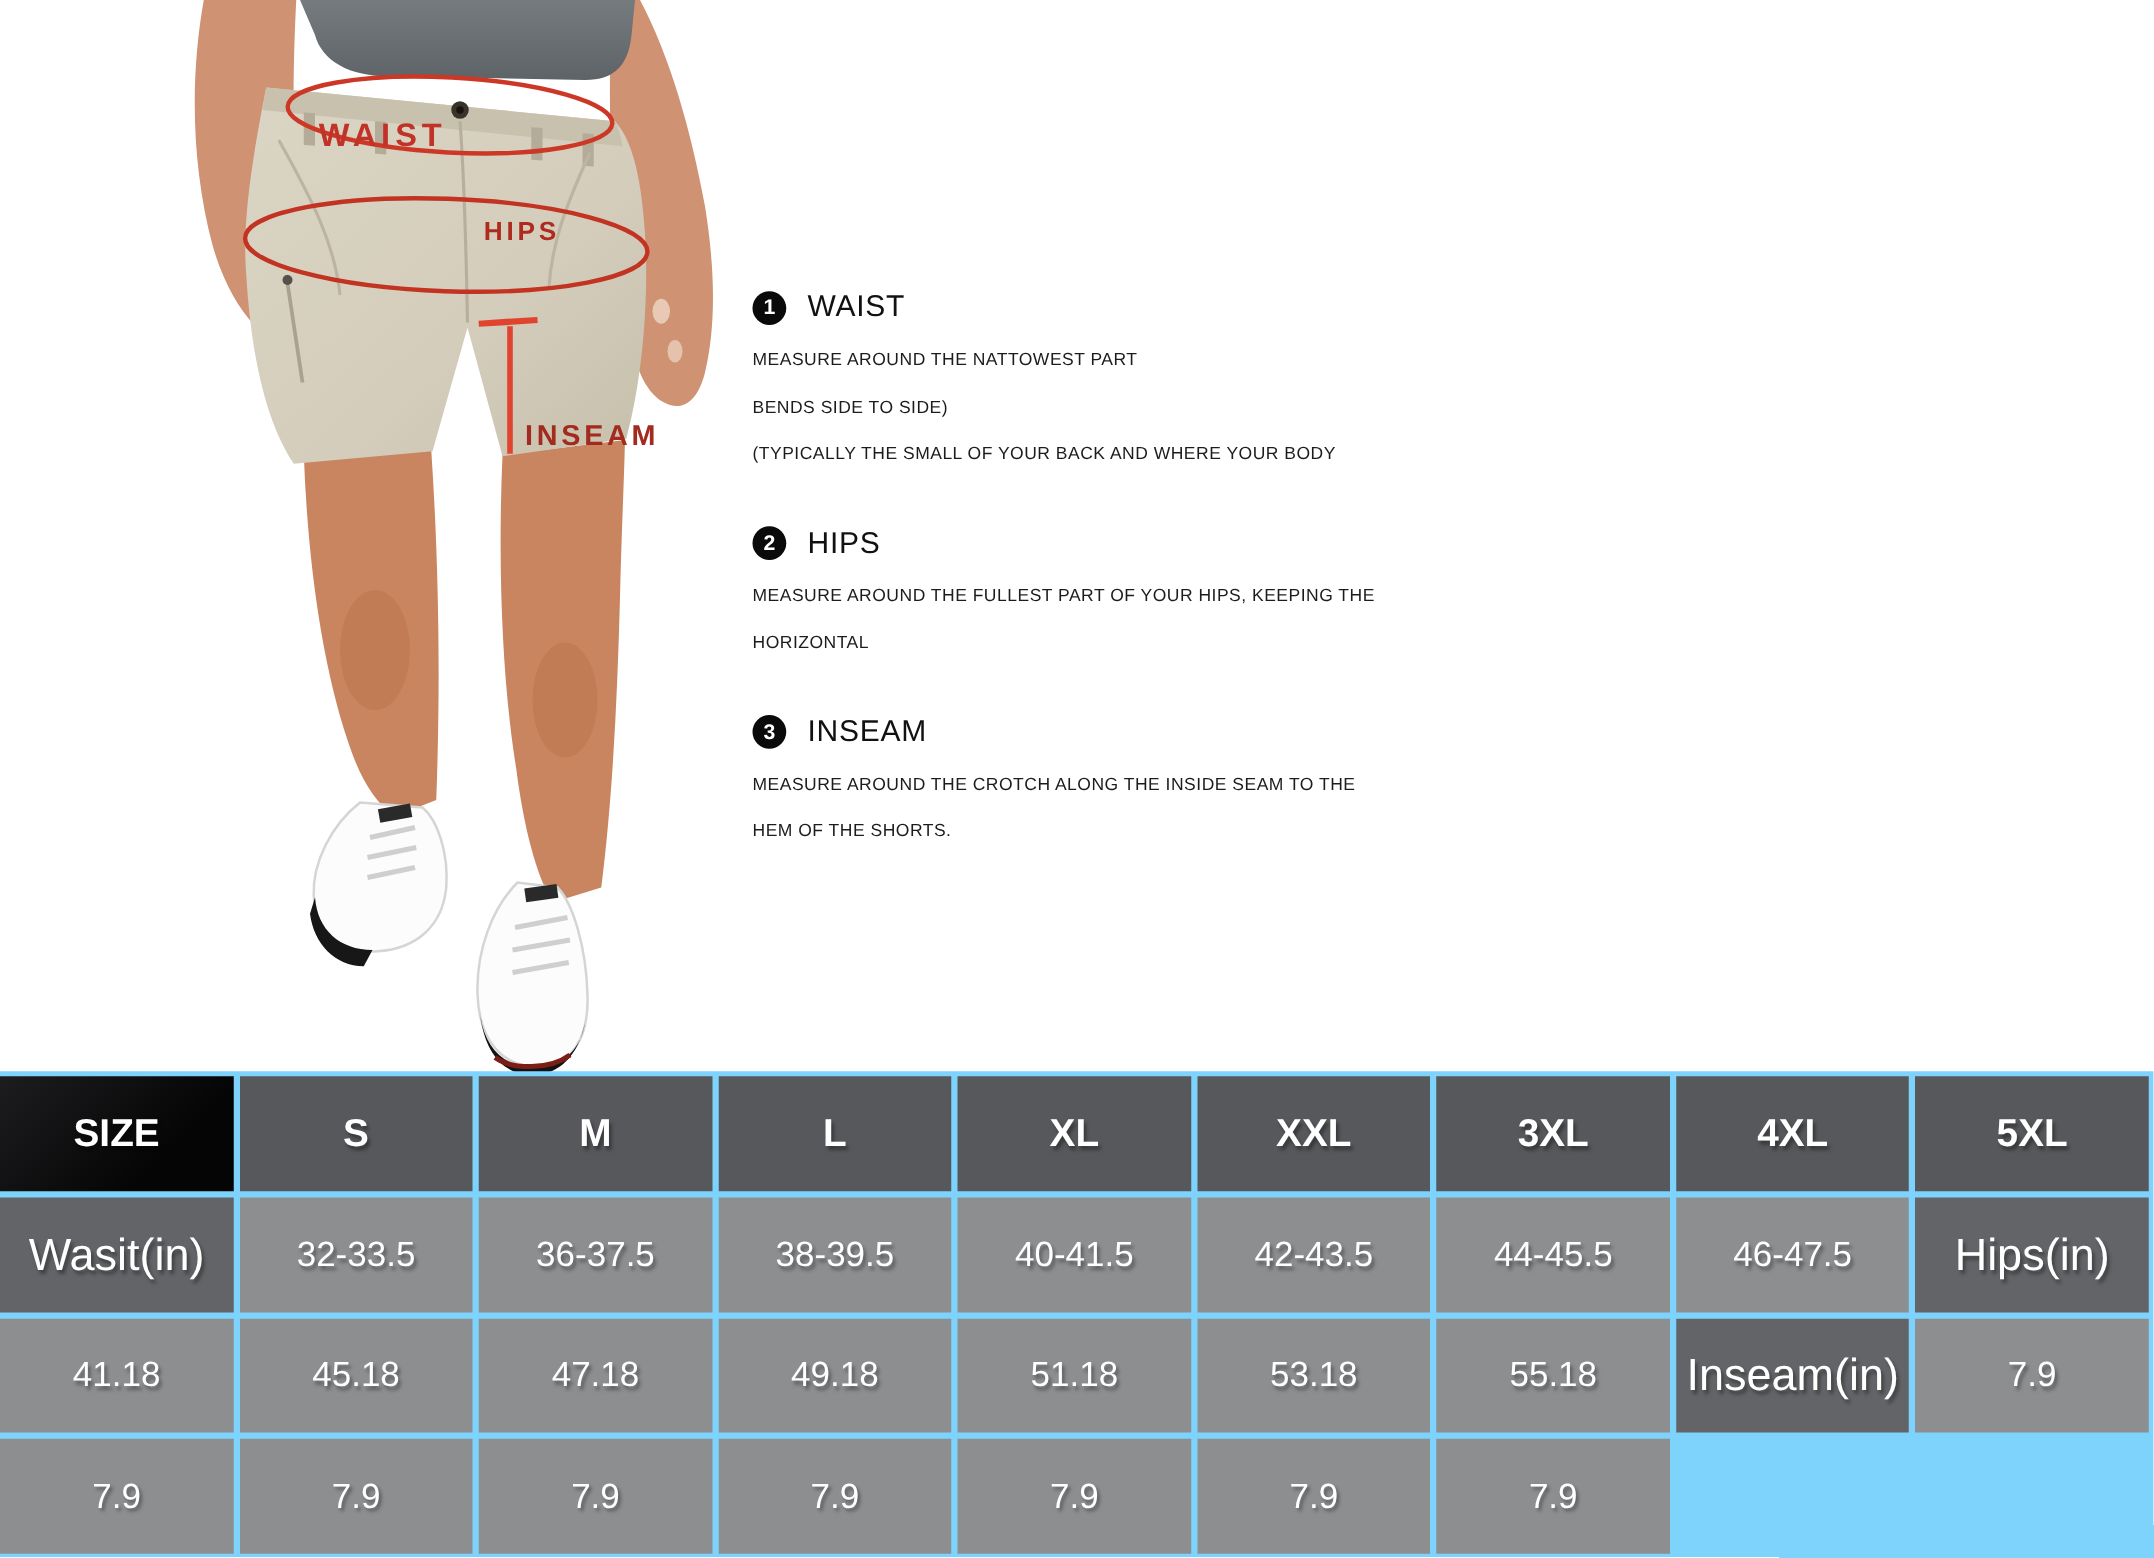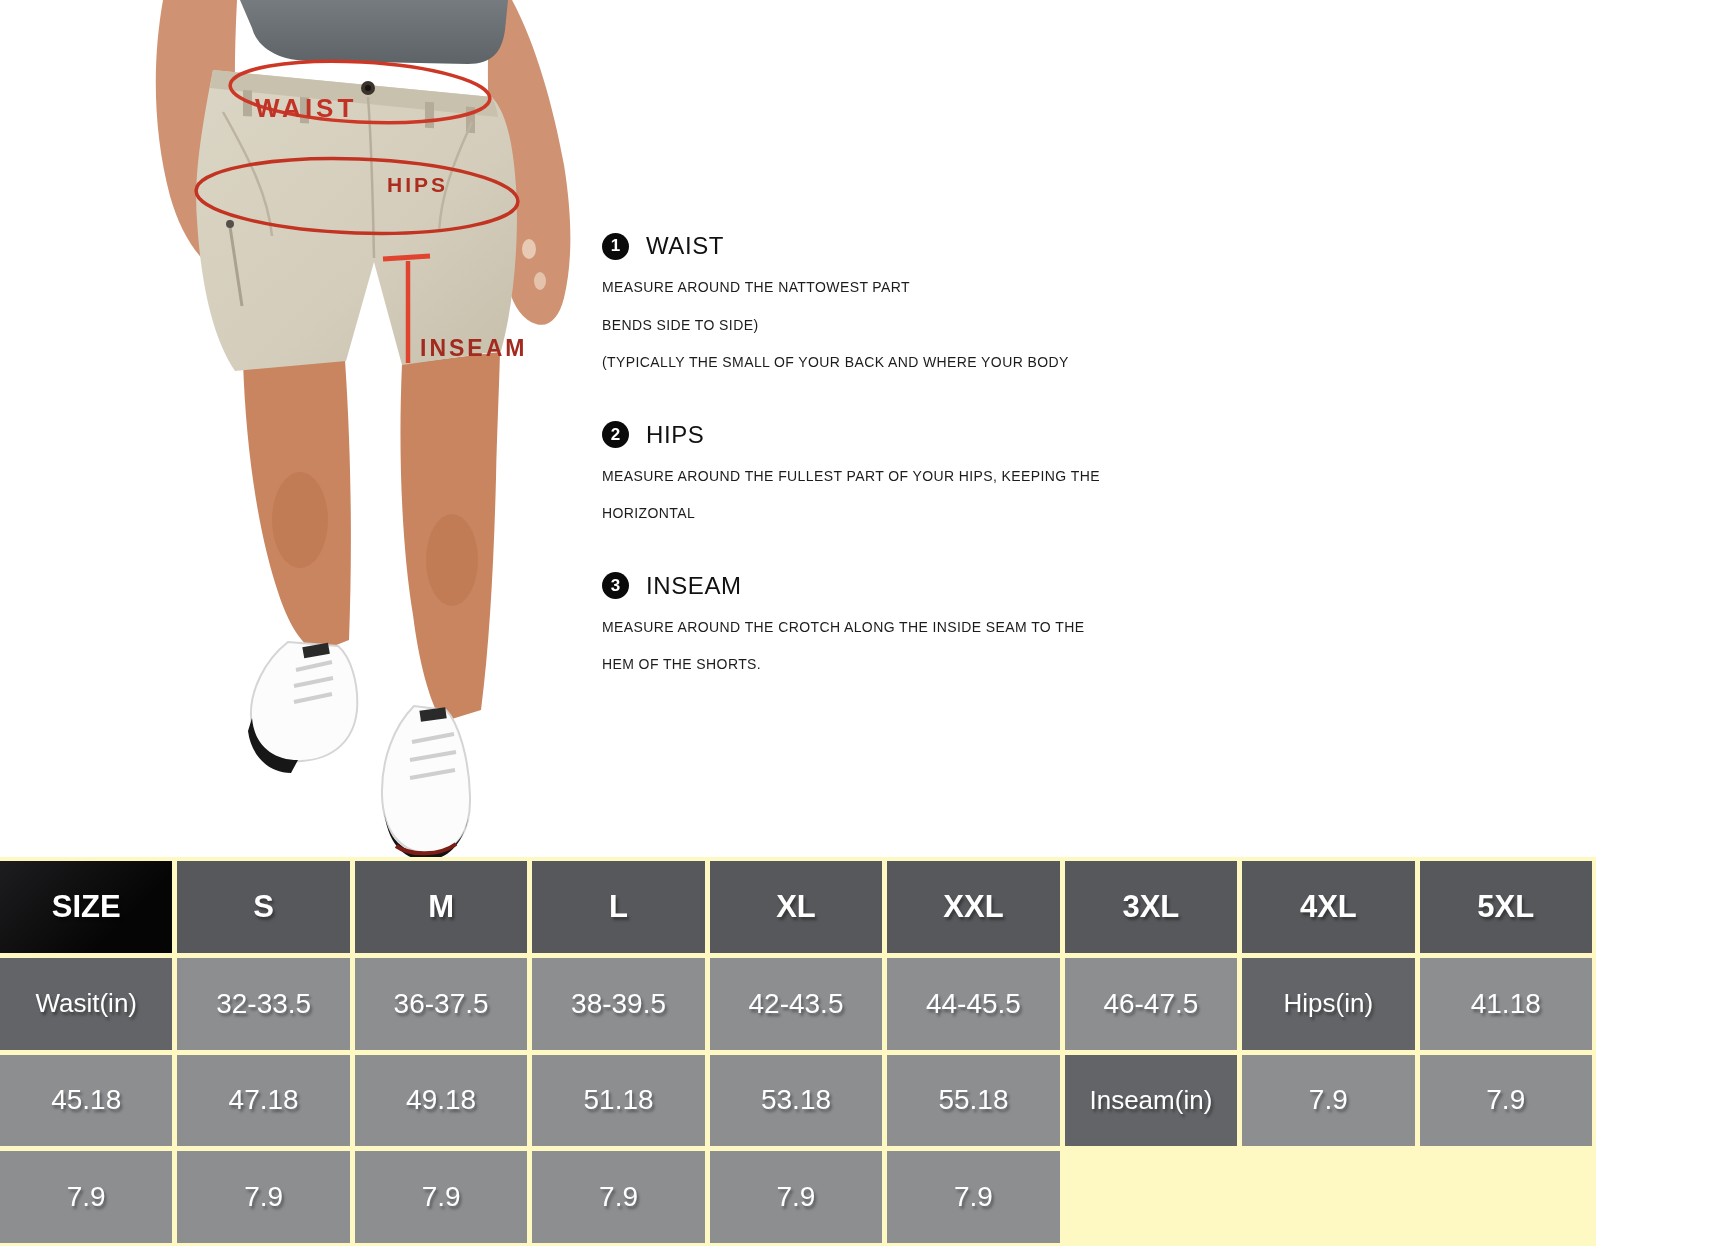--- a/index.html
+++ b/index.html
@@ -21,33 +21,33 @@
   .num{
     width:27px;height:27px;border-radius:50%;background:#0a0a0a;color:#ffffff;
     display:flex;align-items:center;justify-content:center;
     font-size:17px;font-weight:bold;flex:0 0 27px;
   }
   .instr-title{font-size:24px;letter-spacing:0.6px;color:#111;}
   .instr-line{font-size:14px;line-height:37.5px;letter-spacing:0.4px;white-space:nowrap;}
 
   
   #size-table{
-    position:absolute;left:0;top:857px;width:1596px;height:389px;
-    box-sizing:border-box;padding:4px 4px 3px 0;background:#fef9c3;
+    position:absolute;left:0;top:857px;width:1723px;height:389px;
+    box-sizing:border-box;padding:4px 4px 3px 0;background:#7dd3fc;
     display:grid;grid-template-columns:repeat(9,1fr);grid-template-rows:repeat(4,1fr);
     gap:5px;
   }
   .cell{
     display:flex;align-items:center;justify-content:center;
     color:#ffffff;
     text-shadow:2px 3px 3px rgba(0,0,0,0.38);
   }
   .cell.hdr{background:#57585b;font-size:31px;font-weight:bold;}
   .cell.hdr.first{background:linear-gradient(135deg,#1d1d1f 0%,#050506 70%);}
-  .cell.lbl{background:#636467;font-size:26px;}
+  .cell.lbl{background:#636467;font-size:36px;}
   .cell.val{background:#8d8e90;font-size:28px;}
 </style>
 </head>
 <body>
 
 <div id="canvas">
 
   <div id="figure-area">
     <svg viewBox="0 0 600 860" width="600" height="860">
       <defs>
@@ -152,20 +152,21 @@
     <div class="cell hdr">XL</div>
     <div class="cell hdr">XXL</div>
     <div class="cell hdr">3XL</div>
     <div class="cell hdr">4XL</div>
     <div class="cell hdr">5XL</div>
 
     <div class="cell lbl">Wasit(in)</div>
     <div class="cell val">32-33.5</div>
     <div class="cell val">36-37.5</div>
     <div class="cell val">38-39.5</div>
+    <div class="cell val">40-41.5</div>
     <div class="cell val">42-43.5</div>
     <div class="cell val">44-45.5</div>
     <div class="cell val">46-47.5</div>
 
     <div class="cell lbl">Hips(in)</div>
     <div class="cell val">41.18</div>
     <div class="cell val">45.18</div>
     <div class="cell val">47.18</div>
     <div class="cell val">49.18</div>
     <div class="cell val">51.18</div>

